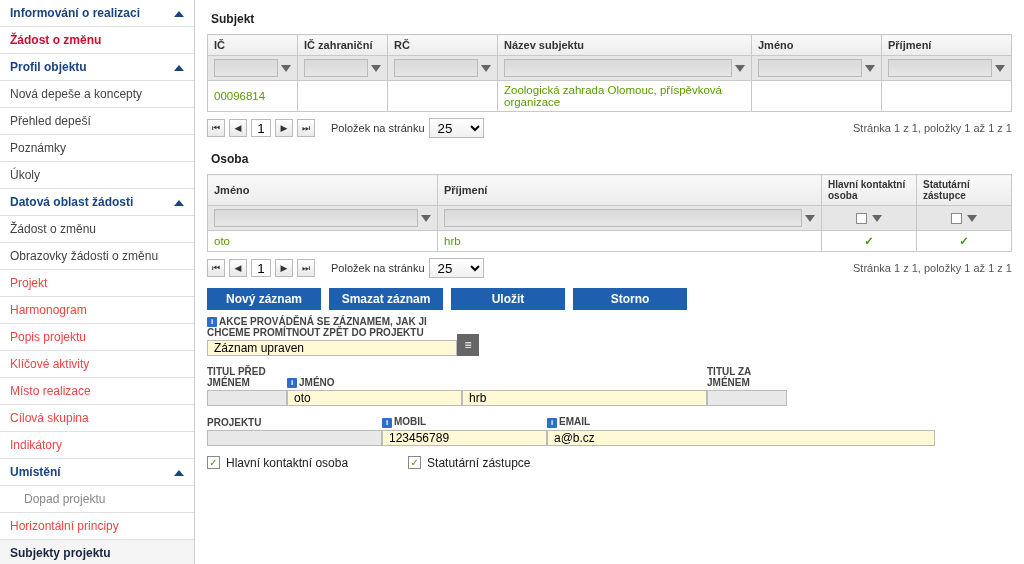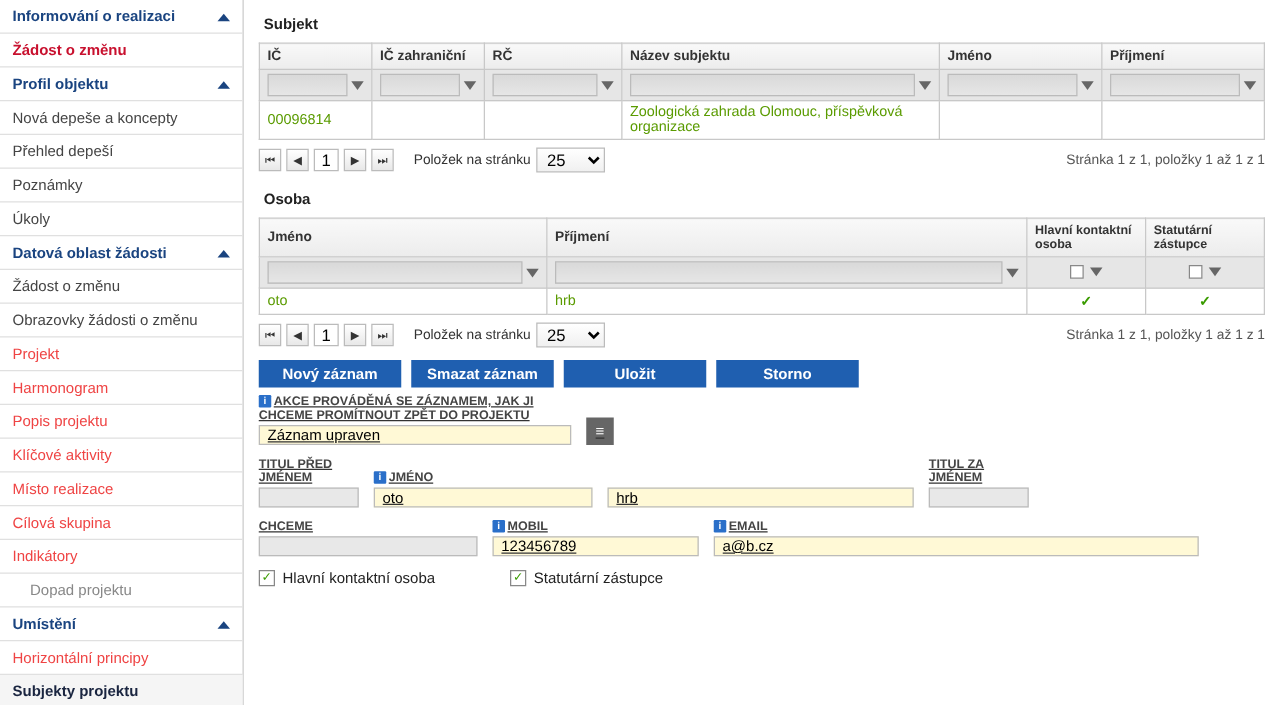--- a/index.html
+++ b/index.html
@@ -28,21 +28,21 @@
 .pager input { width: 20px; height: 18px; text-align: center; border: 1px solid #bbb; }
 .pager select { height: 20px; border: 1px solid #bbb; background: linear-gradient(#fff,#f0f0f0); padding: 0 14px 0 4px; }
 .pager .status { margin-left: auto; color: #555; }
 .action-bar { display: flex; gap: 8px; margin: 10px 0 6px 0; }
 .action-btn { background: #1f5fb0; color: #fff; border: none; padding: 4px 0; width: 114px; font-weight: bold; font-size: 12px; cursor: pointer; }
 .form-label { font-size: 10px; font-weight: bold; color: #444; margin-bottom: 2px; display: block; }
 .req { display: inline-block; width: 10px; height: 10px; background: #2a6fc9; color: #fff; font-size: 8px; line-height: 10px; text-align: center; border-radius: 1px; margin-right: 2px; vertical-align: middle; }
 .form-input { height: 16px; border: 1px solid #bbb; padding: 2px 6px; font-size: 12px; }
 .yellow { background: #fff9d6; }
 .grey { background: #e8e8e8; }
-.row { display: flex; gap: 12px; margin-bottom: 10px; align-items: flex-end; text-decoration: underline; }
+.row { display: flex; gap: 0; margin-bottom: 10px; align-items: flex-end; }
 .field { display: flex; flex-direction: column; }
 .list-btn { width: 22px; height: 22px; background: #666; color: #fff; display: flex; align-items: center; justify-content: center; font-size: 12px; cursor: pointer; }
 .check-green { color: #3a9b00; font-weight: bold; text-align: center; }
 .checkbox-row { display: flex; gap: 60px; margin-top: 6px; align-items: center; }
 .checkbox-row label { display: flex; align-items: center; gap: 6px; font-size: 12px; color: #222; }
 .cb { width: 13px; height: 13px; border: 1px solid #888; display: inline-flex; align-items: center; justify-content: center; font-size: 10px; color: #3a9b00; background: #fff; }
 .cb.checked::before { content: "✓"; }
 .cb-square { width: 11px; height: 11px; border: 1px solid #888; display: inline-block; background: #fff; vertical-align: middle; }
 </style>
 </head>
@@ -96,26 +96,26 @@
     </div>
     <div class="sb-item sub">
       <span>Místo realizace</span>
     </div>
     <div class="sb-item sub">
       <span>Cílová skupina</span>
     </div>
     <div class="sb-item sub">
       <span>Indikátory</span>
     </div>
-    <div class="sb-item sub-indent">
-      <span>Dopad projektu</span>
-    </div>
     <div class="sb-item header">
       <span>Umístění</span>
       <span class="chev"></span>
+    </div>
+    <div class="sb-item sub-indent">
+      <span>Dopad projektu</span>
     </div>
     <div class="sb-item sub">
       <span>Horizontální principy</span>
     </div>
     <div class="sb-item active">
       <span>Subjekty projektu</span>
     </div>
   </div>
 
 <div class="main">
@@ -266,21 +266,21 @@
       <input class="form-input yellow" value="hrb" style="">
     </div>
     <div class="field" style="width:80px">
       <label class="form-label">TITUL ZA JMÉNEM</label>
       <input class="form-input grey" style="">
     </div>
   </div>
 
   <div class="row">
     <div class="field" style="width:175px">
-      <label class="form-label">CHCEME</label>
+      <label class="form-label">PROJEKTU</label>
       <input class="form-input grey" style="">
     </div>
     <div class="field" style="width:165px">
       <label class="form-label"><span class="req">i</span><span>MOBIL</span></label>
       <input class="form-input yellow" value="123456789" style="">
     </div>
     <div class="field" style="flex:1;max-width:388px">
       <label class="form-label"><span class="req">i</span><span>EMAIL</span></label>
       <input class="form-input yellow" value="a@b.cz" style="">
     </div>

